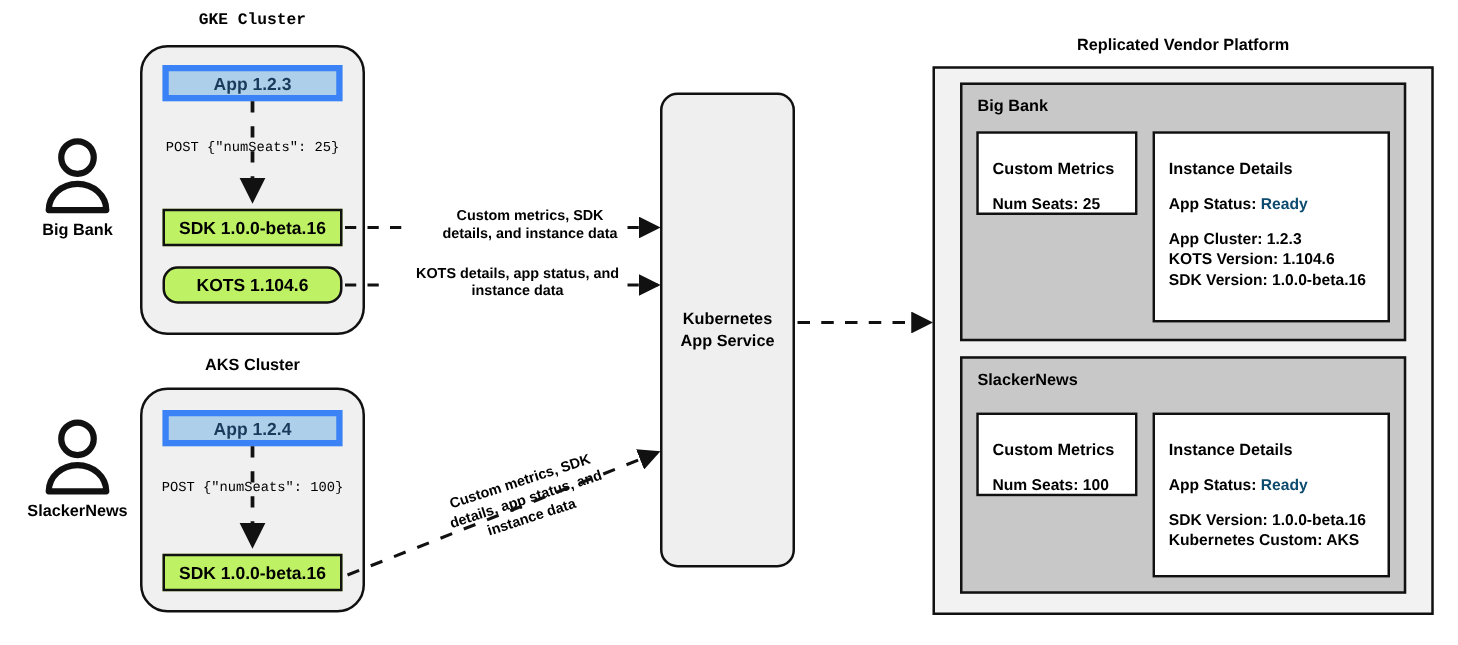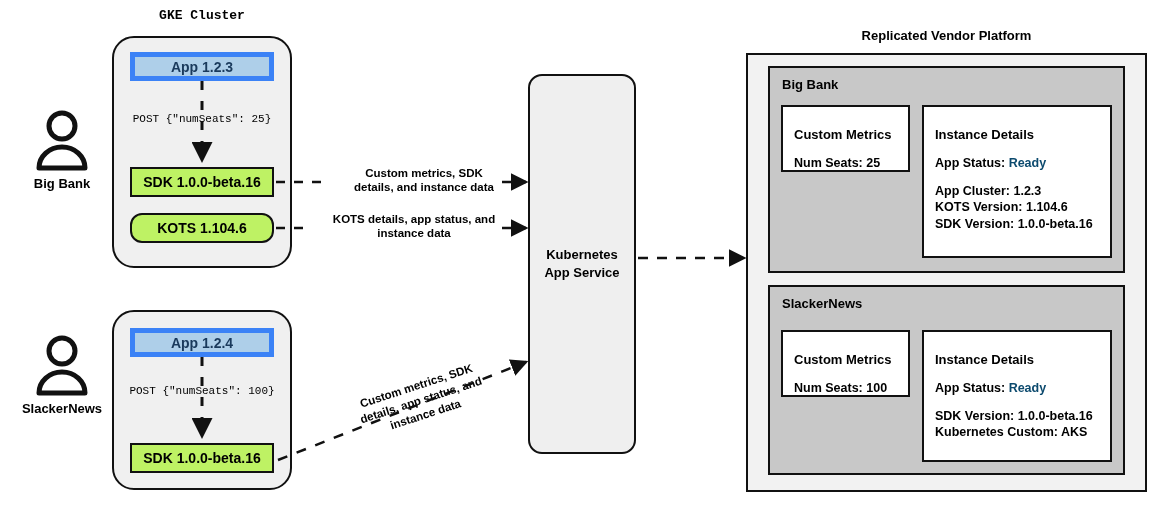--- a/index.html
+++ b/index.html
@@ -164,20 +164,21 @@
   <div class="abs node" style="left:130px; top:213px; width:144px; height:30px;border-radius:12px;">KOTS 1.104.6</div>
 
   <div class="abs person" style="left:32px; top:110px;">
     <svg width="60" height="62" viewBox="0 0 60 62">
       <circle cx="30" cy="16" r="13" fill="none" stroke="#111111" stroke-width="5"></circle>
       <path d="M7 58 A23 21 0 0 1 53 58 Z" fill="none" stroke="#111111" stroke-width="5" stroke-linejoin="round"></path>
     </svg>
   </div>
   <div class="abs caption" style="left:2px; top:176px; width:120px;">Big Bank</div>
 
+  <div class="abs caption" style="left:112px; top:284px; width:180px;">AKS Cluster</div>
 
   <div class="abs cluster" style="left:112px; top:310px; width:180px; height:180px;"></div>
 
   <div class="abs node app" style="left:130px; top:328px; width:144px; height:29px;">App 1.2.4</div>
 
   <div class="abs mono" style="left:110px; top:385px; width:184px;">POST {"numSeats": 100}</div>
 
   <div class="abs node" style="left:130px; top:443px; width:144px; height:30px;">SDK 1.0.0-beta.16</div>
 
   <div class="abs person" style="left:32px; top:335px;">

